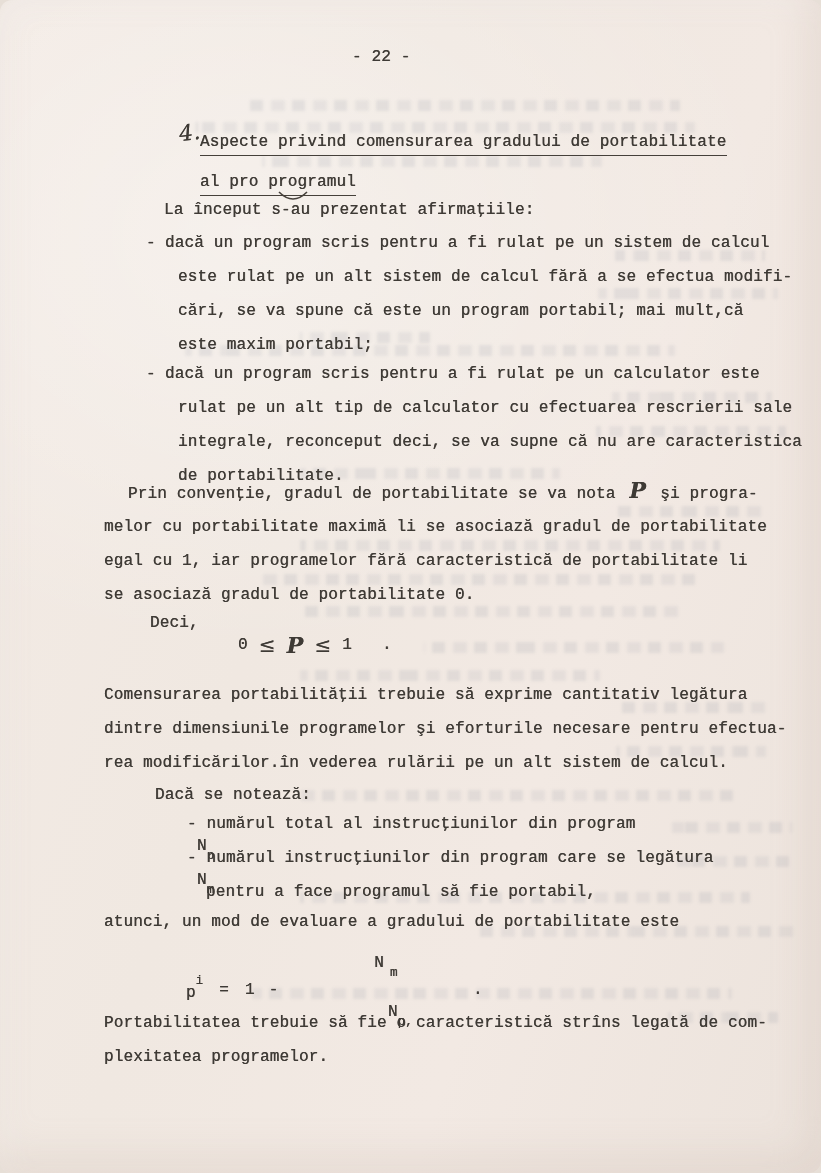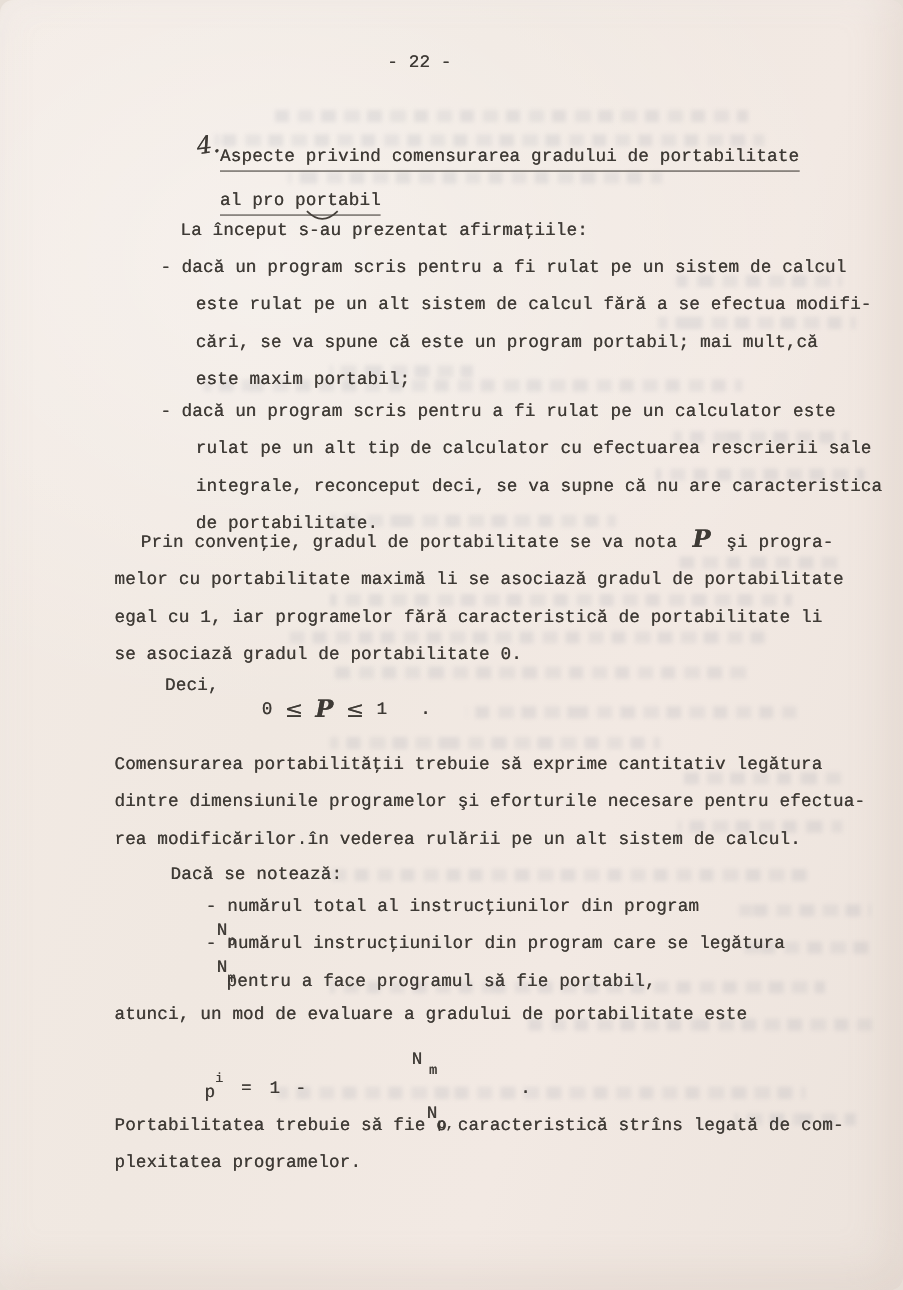--- a/index.html
+++ b/index.html
@@ -92,21 +92,21 @@
       <div class="ghost" style="left: 300px; top: 892px; width: 450px; background-position: 147px 0px;"></div>
       <div class="ghost" style="left: 478px; top: 926px; width: 320px; background-position: 154px 0px;"></div>
       <div class="ghost" style="left: 252px; top: 988px; width: 480px; background-position: 161px 0px;"></div>
       <div class="ghost" style="left: 668px; top: 1012px; width: 110px; background-position: 168px 0px;"></div>
     </div>
 
   <div class="tl" style="left:352px;top:46px;">- 22 -</div>
 
   <div class="tl hand section-num" style="left:179px;top:122px;">4.</div>
   <div class="tl underlined" style="left:200px;top:131px;">Aspecte privind comensurarea gradului de portabilitate</div>
-  <div class="tl underlined" style="left:200px;top:171px;">al pro portabil</div>
+  <div class="tl underlined" style="left:200px;top:171px;">al pro programul</div>
   <svg class="tie" style="left:278px;top:191px;" width="30" height="12" viewBox="0 0 30 12">
     <path d="M1,1 Q15,15 29,1" fill="none" stroke="#45403a" stroke-width="1.6"></path>
   </svg>
 
   <div class="tl" style="left:164px;top:199px;">La început s-au prezentat afirmaţiile:</div>
 
   <div class="tl" style="left:146px;top:232px;">-</div>
   <div class="tl" style="left:165px;top:232px;">dacă un program scris pentru a fi rulat pe un sistem de calcul</div>
   <div class="tl" style="left:178px;top:300px;">cări, se va spune că este un program portabil; mai mult,că</div>
   <div class="tl" style="left:178px;top:266px;">este rulat pe un alt sistem de calcul fără a se efectua modifi-</div>

